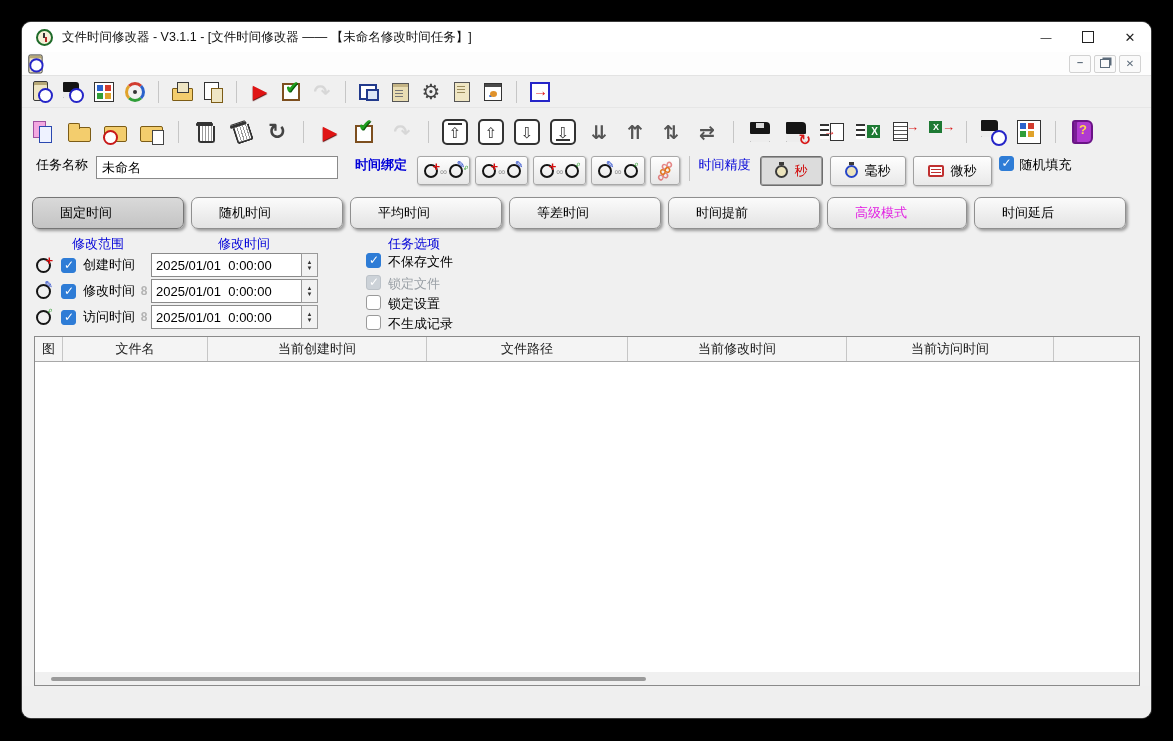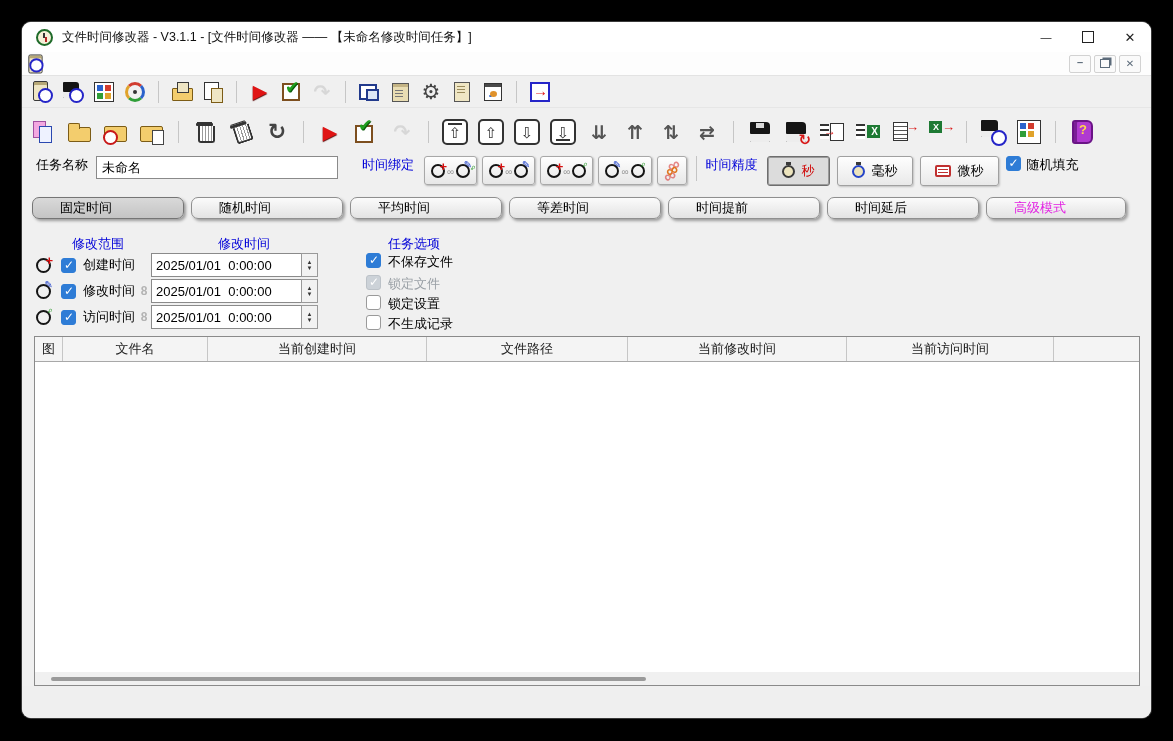--- a/index.html
+++ b/index.html
@@ -107,21 +107,21 @@
   .ic-help::after { content:"?"; position:absolute; left:10px; top:3px; color:#ffd84a; font-weight:bold; font-size:13px; }
   .ov-x::before { content:"X"; position:absolute; right:3px; top:7px; color:#fff; font-weight:bold; font-size:10px; z-index:2; }
   .ov-x2::before { content:"X"; position:absolute; left:6px; top:3px; color:#fff; font-weight:bold; font-size:9px; z-index:2; }
   .ov-ar::before { content:"→"; position:absolute; left:5px; top:5px; color:#d81818; font-weight:bold; font-size:12px; z-index:2; }
 
   
   .taskrow { height:36px; display:flex; align-items:flex-start; padding-left:14px; flex:0 0 auto; font-size:13px; }
   .lbl { color:#000; }
   .bluelbl { color:#0000d8; }
   .taskname-input { margin-left:8px; width:242px; height:23px; border:1px solid #8a8a8a; background:#fff; font-size:13px; padding:0 5px; font-family:inherit; }
-  .bind-lbl { margin:0 10px 0 24px; }
+  .bind-lbl { margin:0 10px 0 17px;font-weight:bold; }
   .lbtn { height:29px; border:1px solid #a8a8a8; border-radius:3px; background:linear-gradient(#fefefe,#e7e7e7); box-shadow:1px 1px 2px rgba(0,0,0,.25); display:flex; align-items:center; justify-content:center; gap:2px; margin-right:5px; padding:0 6px; }
   .clk { width:14px; height:14px; border:2.5px solid #141414; border-radius:50%; position:relative; flex:0 0 auto; }
   .bdg { position:absolute; font-size:10px; font-weight:bold; line-height:1; }
   .b-plus::before { content:"+"; color:#d80f0f; font-size:13px; }
   .b-pen::before { content:"✎"; color:#2244cc; font-size:10px; }
   .b-key::before { content:"♀"; color:#0a8a0a; font-size:10px; display:inline-block; transform:rotate(45deg); }
   .bdg.tr { right:-4px; top:-6px; }
   .bdg.tr2 { right:-8px; top:-3px; }
   .lnk::before { content:"∞"; color:#9a9a9a; font-size:10px; }
   .broke { width:30px; padding:0; }
@@ -138,21 +138,21 @@
 
   
   .cb { width:15px; height:15px; border:1px solid #9a9a9a; border-radius:3px; background:#fff; position:relative; flex:0 0 auto; }
   .cb.checked { background:#2e7cd6; border-color:#2e7cd6; }
   .cb.checked::after { content:"✓"; position:absolute; left:2px; top:-1px; color:#fff; font-size:12px; font-weight:bold; }
   .cb.checked.disabled { background:#ccd2d8; border-color:#bcc2c8; }
   .optlbl.disabled { color:#9aa0a6; }
 
   
   .tabsrow { height:38px; display:flex; gap:7px; padding:5px 0 0 10px; flex:0 0 auto; }
-  .tab { flex:0 0 152px; height:22px; border:1px solid #8f8f8f; border-radius:7px; background:linear-gradient(#fbfbfb,#e3e3e3); box-shadow:2px 2px 3px rgba(0,0,0,.35); display:flex; align-items:center; padding-left:27px; font-size:13px; color:#000; }
+  .tab { flex:0 0 152px; height:32px; border:1px solid #8f8f8f; border-radius:7px; background:linear-gradient(#fbfbfb,#e3e3e3); box-shadow:2px 2px 3px rgba(0,0,0,.35); display:flex; align-items:center; padding-left:27px; font-size:13px; color:#000; }
   .tab.selected { background:linear-gradient(#d9d9d9,#c4c4c4); border-color:#757575; }
   .tab.accent { color:#e21ee2; flex-basis:140px; }
 
   
   .formarea { height:106px; position:relative; font-size:13px; flex:0 0 auto; }
   .fhead { position:absolute; top:5px; color:#0000d8; }
   .fh-range { left:50px; } .fh-time { left:196px; } .fh-opt { left:366px; }
   .frow { position:absolute; left:14px; display:flex; align-items:center; }
   .fr0 { top:23px; } .fr1 { top:49px; } .fr2 { top:75px; }
   .rclk { width:15px; height:15px; border:2.5px solid #141414; border-radius:50%; position:relative; margin-right:10px; flex:0 0 auto; }
@@ -341,25 +341,25 @@
       </div>
     <div class="tab">
         <span>平均时间</span>
       </div>
     <div class="tab">
         <span>等差时间</span>
       </div>
     <div class="tab">
         <span>时间提前</span>
       </div>
+    <div class="tab accent">
+        <span>高级模式</span>
+      </div>
     <div class="tab">
         <span>时间延后</span>
-      </div>
-    <div class="tab accent">
-        <span>高级模式</span>
       </div>
   </div>
 
   <div class="formarea">
     <span class="fhead fh-range">修改范围</span>
     <span class="fhead fh-time">修改时间</span>
     <span class="fhead fh-opt">任务选项</span>
 
     <div class="frow fr0">
       <span class="rclk">

